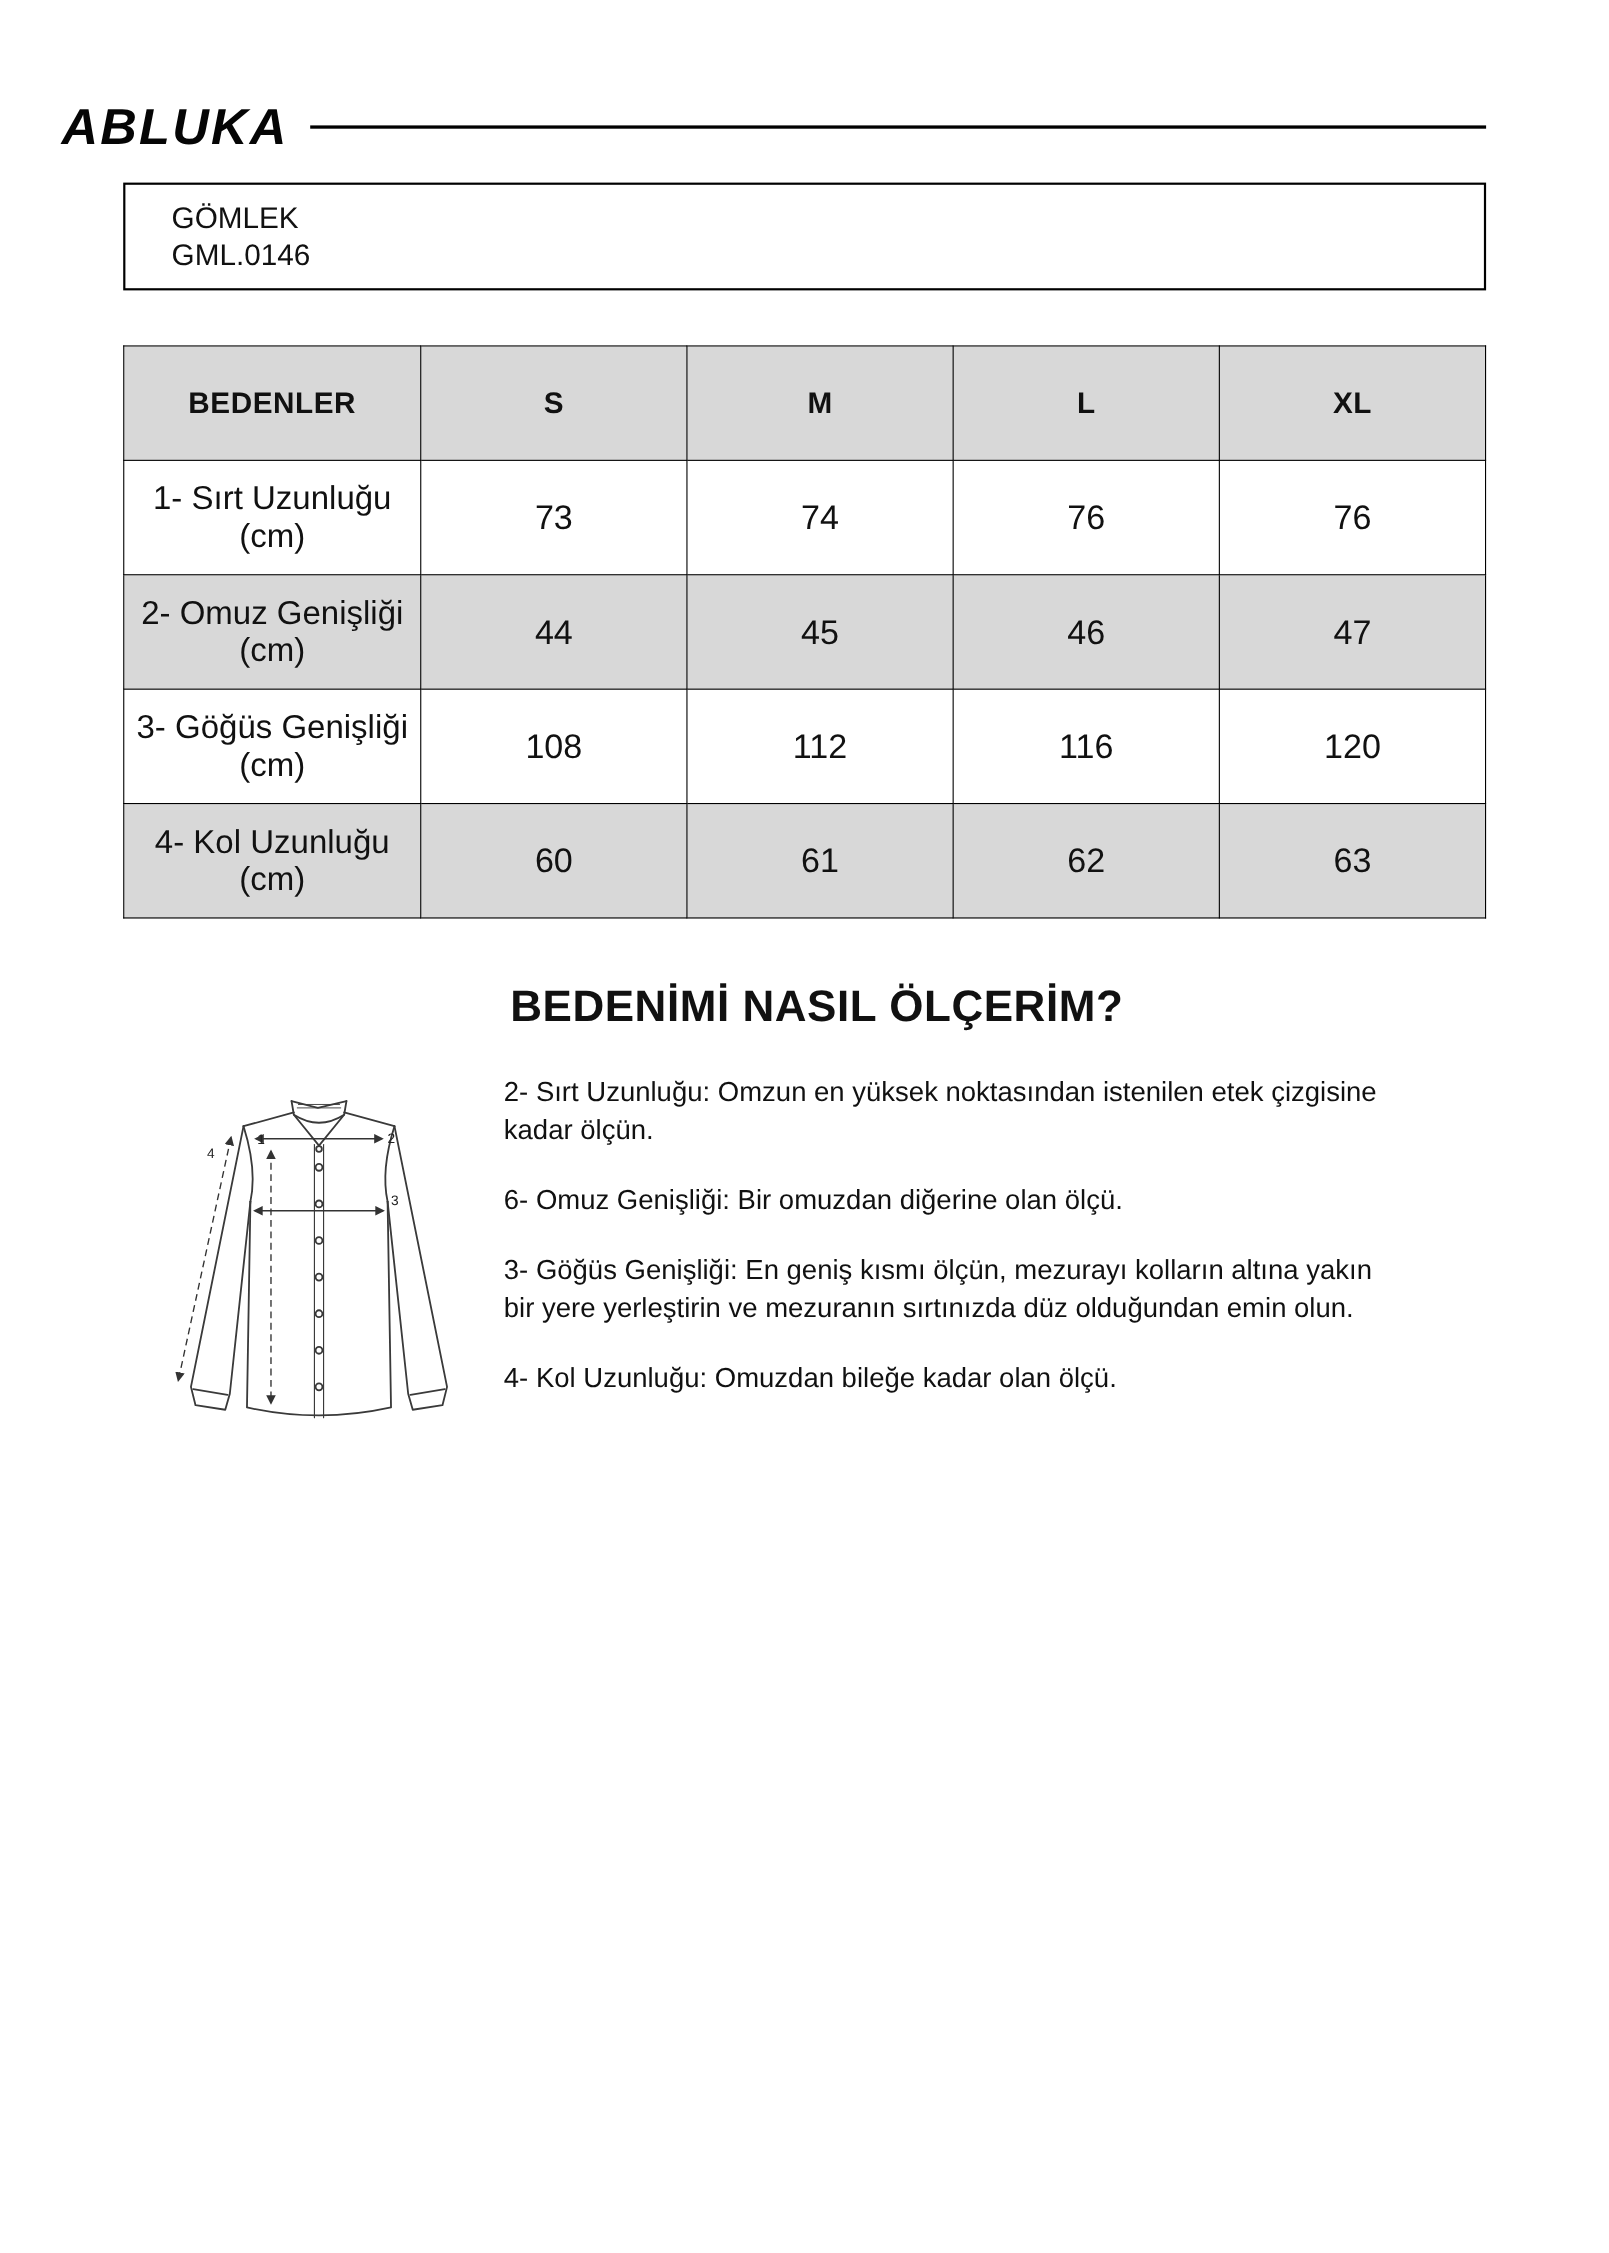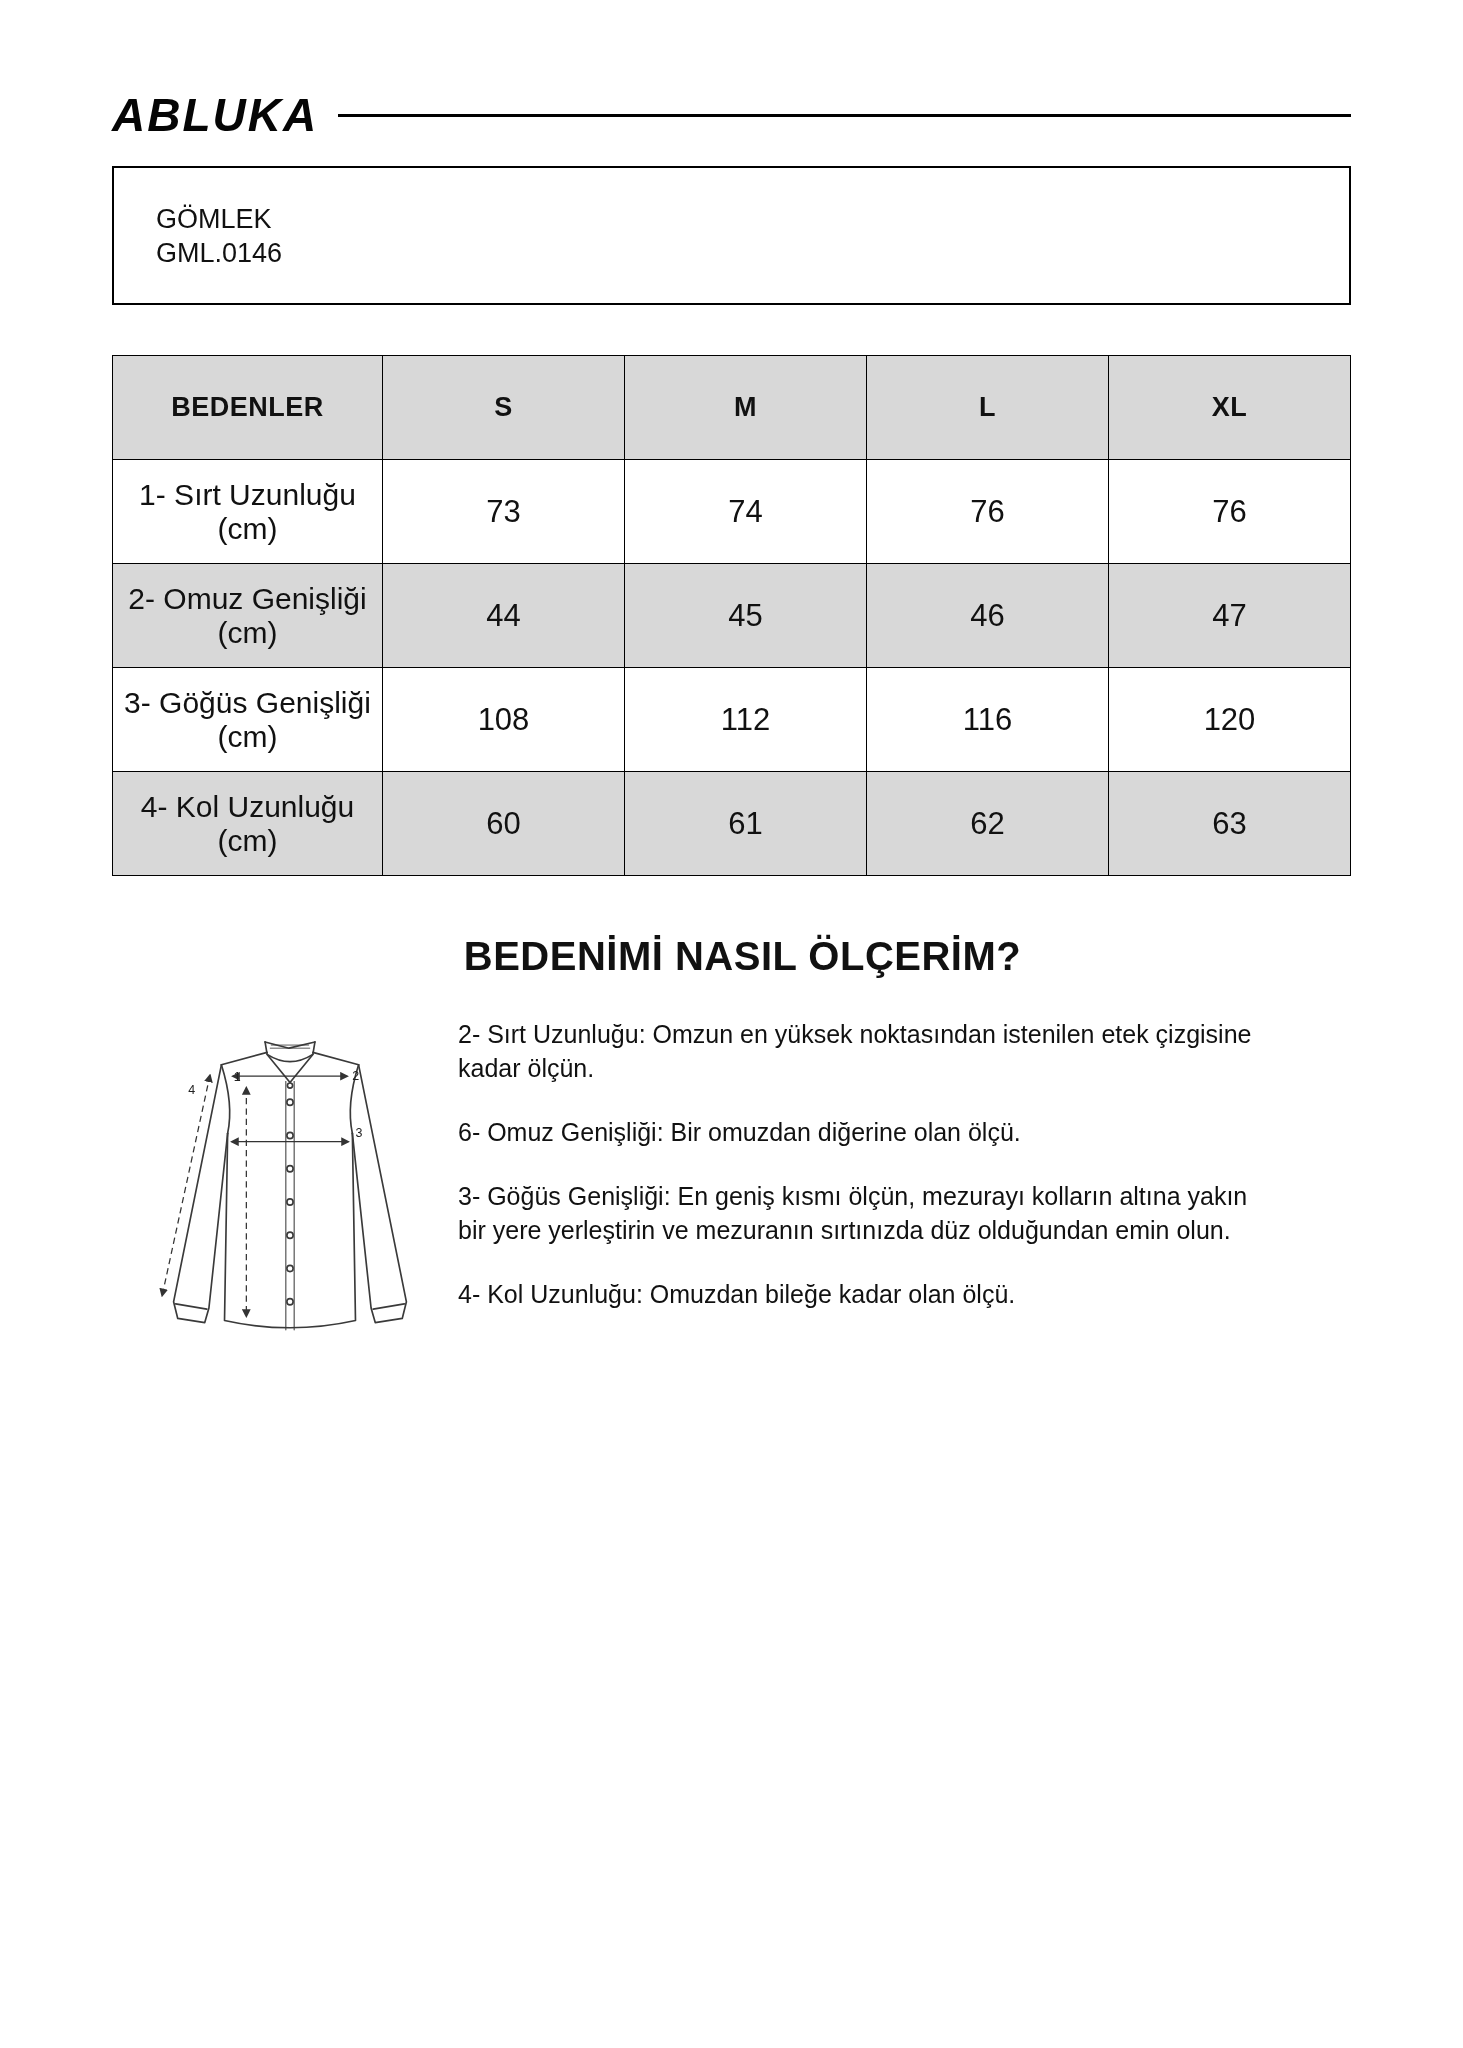--- a/index.html
+++ b/index.html
@@ -11,42 +11,42 @@
     color: #111111;
     font-family: "Liberation Sans", sans-serif;
     overflow: hidden;
   }
   .page { position: relative; width: 1463px; height: 2048px; }
 
   
   .logo-row {
     display: flex;
     align-items: center;
-    margin: 88px 112px 0 112px;
+    margin: 88px 112px 0 56px;
   }
   .logo {
     font-size: 46px;
     font-weight: bold;
     font-style: italic;
     letter-spacing: 2px;
     color: #050505;
     white-space: nowrap;
   }
   .logo-rule {
     flex: 1;
     height: 3px;
     background: #000000;
     margin-left: 20px;
   }
 
   
   .header-box {
     margin: 24px 112px 0 112px;
     border: 2px solid #000000;
-    height: 139px;
+    height: 98px;
     display: flex;
     align-items: center;
     justify-content: space-between;
     padding: 14px 42px;
   }
   .product-info { line-height: 34px; font-size: 27px; }
   .box-title { font-size: 54px; letter-spacing: 1px; font-weight: 400; }
 
   
   table.size-table {

